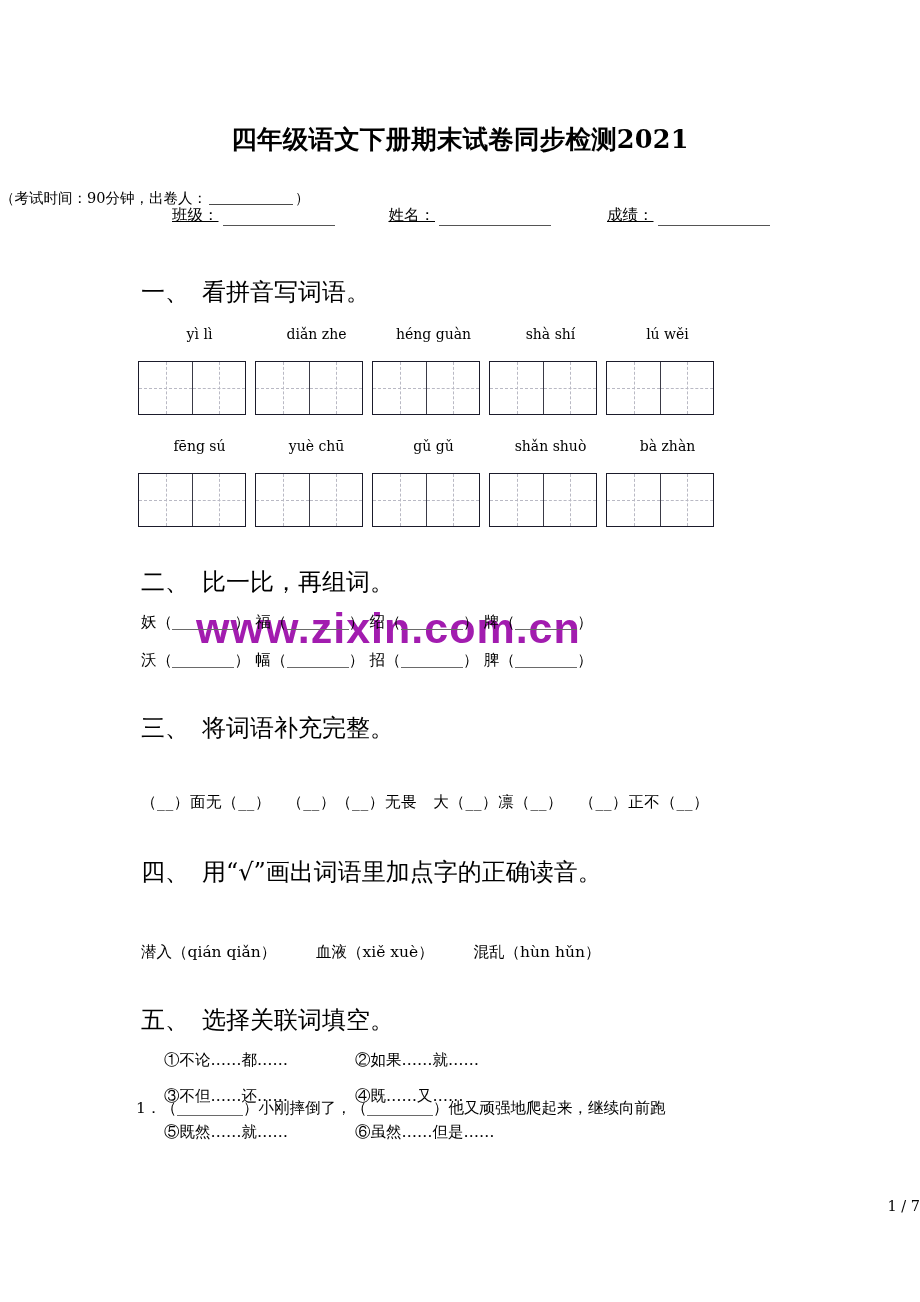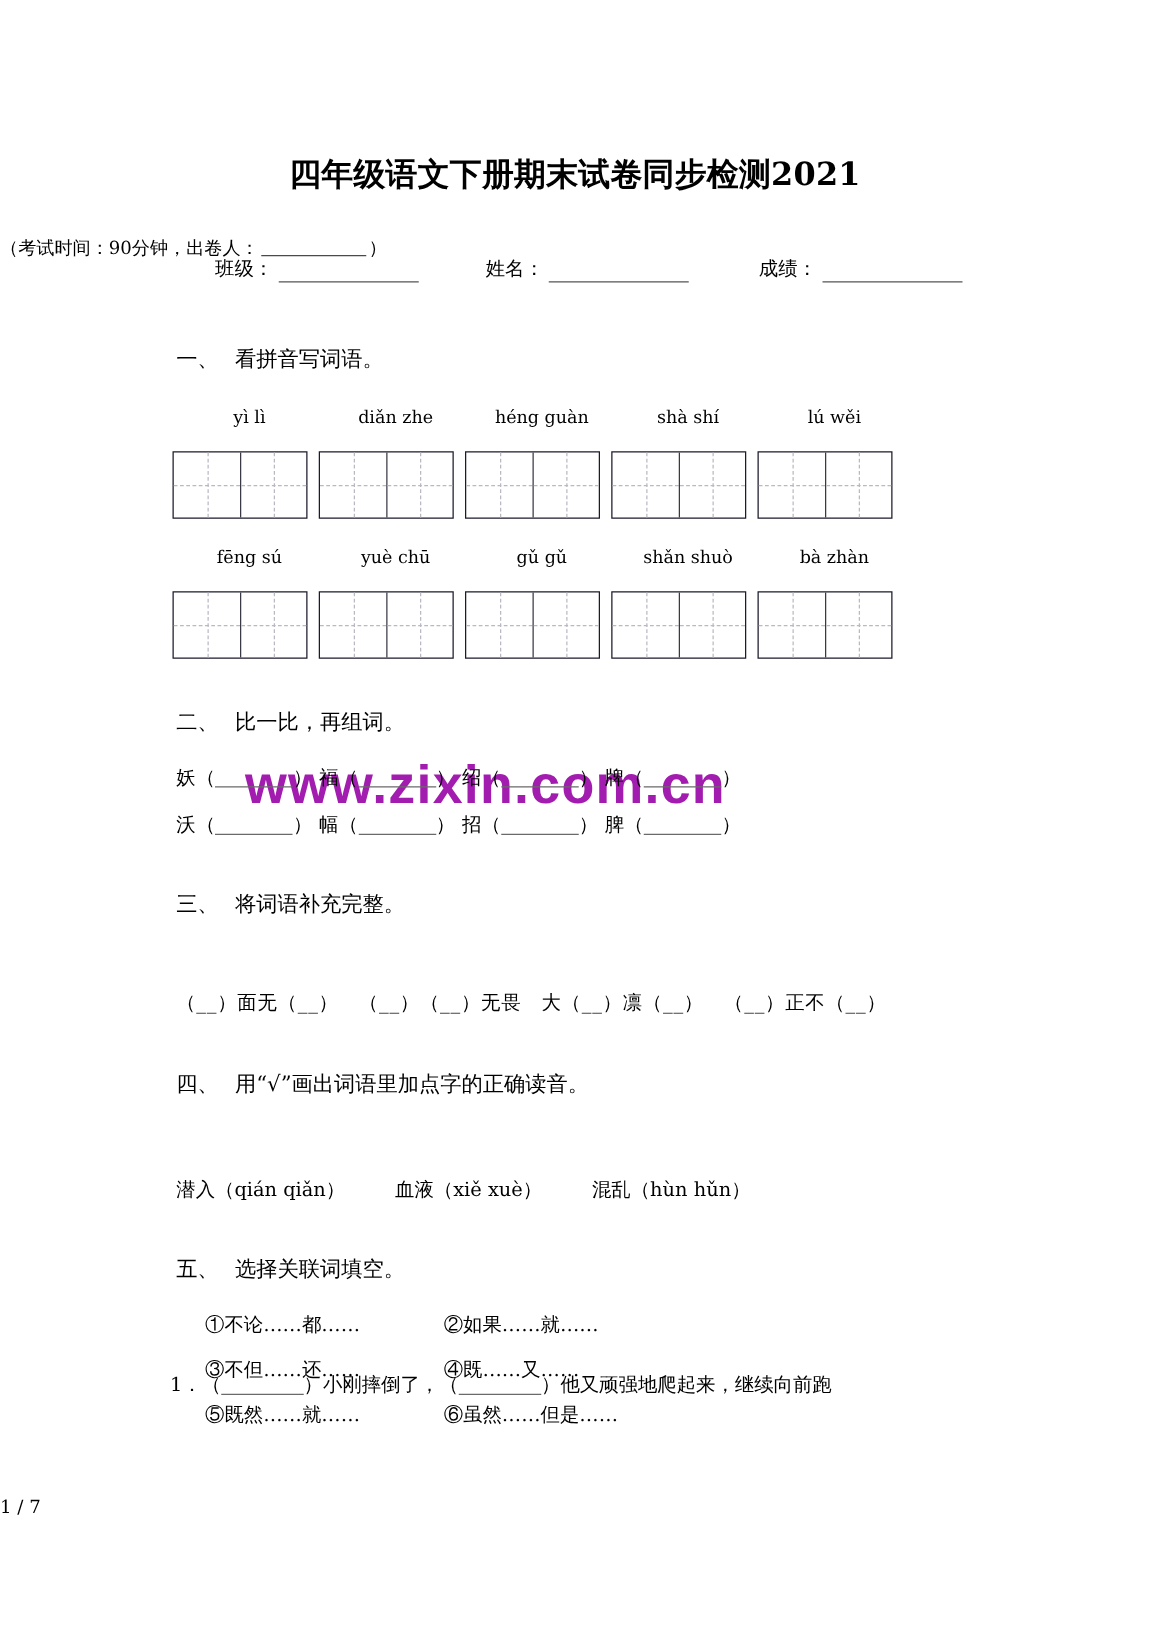--- a/index.html
+++ b/index.html
@@ -66,38 +66,39 @@
     vertical-align: -2px;
   }
 
   .id-row {
     position: absolute;
     top: 205px;
     left: 172px;
     width: 620px;
     font-size: 15.5px;
     display: flex;
+    text-decoration: underline;
   }
   .id-field { display: flex; align-items: flex-end; }
   .id-label { white-space: nowrap; }
   .id-blank {
     display: inline-block;
     width: 112px;
     border-bottom: 1px solid #555;
     margin-left: 4px;
     height: 14px;
   }
   .id-gap-a { width: 54px; }
   .id-gap-b { width: 56px; }
 
   
   .sec-head {
     position: absolute;
     left: 141px;
-    font-size: 17px;
+    font-size: 24px;
     white-space: nowrap;
   }
   .sec-head .num { margin-right: 13px; }
 
   .body-line {
     position: absolute;
     font-size: 15.5px;
     white-space: nowrap;
   }
 
@@ -165,21 +166,21 @@
   .ul-66 { width: 66px; }
 
   .grp { display: inline-block; white-space: nowrap; }
 
   
   .footer {
     position: absolute;
     top: 1198px;
     left: 0;
     width: 920px;
-    text-align: left;
+    text-align: right;
     font-size: 14.5px;
   }
 </style>
 </head>
 <body>
 
 <div class="watermark">www.zixin.com.cn</div>
 
 <div class="page">
 

